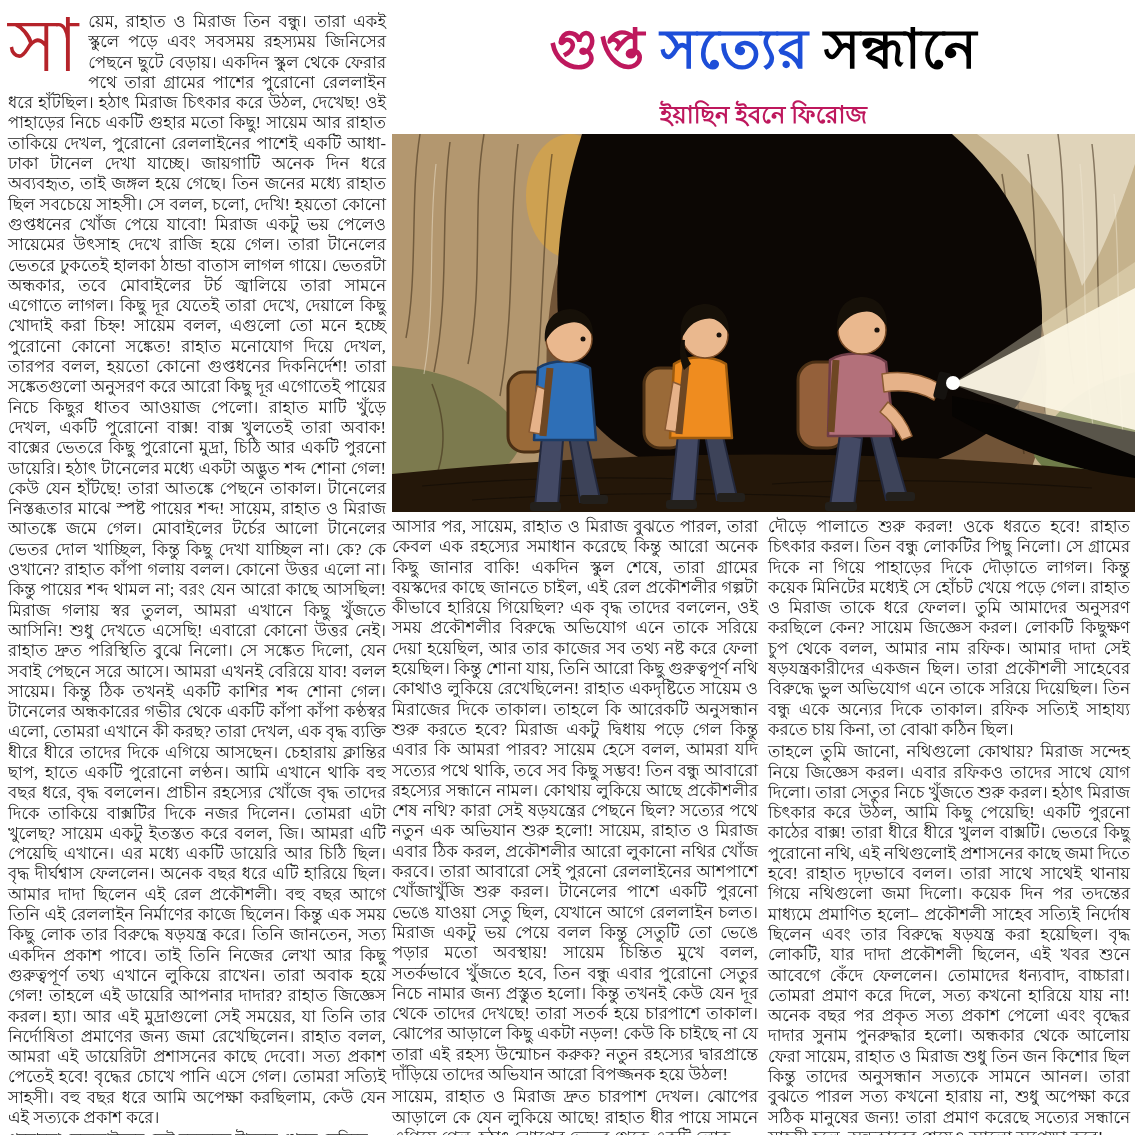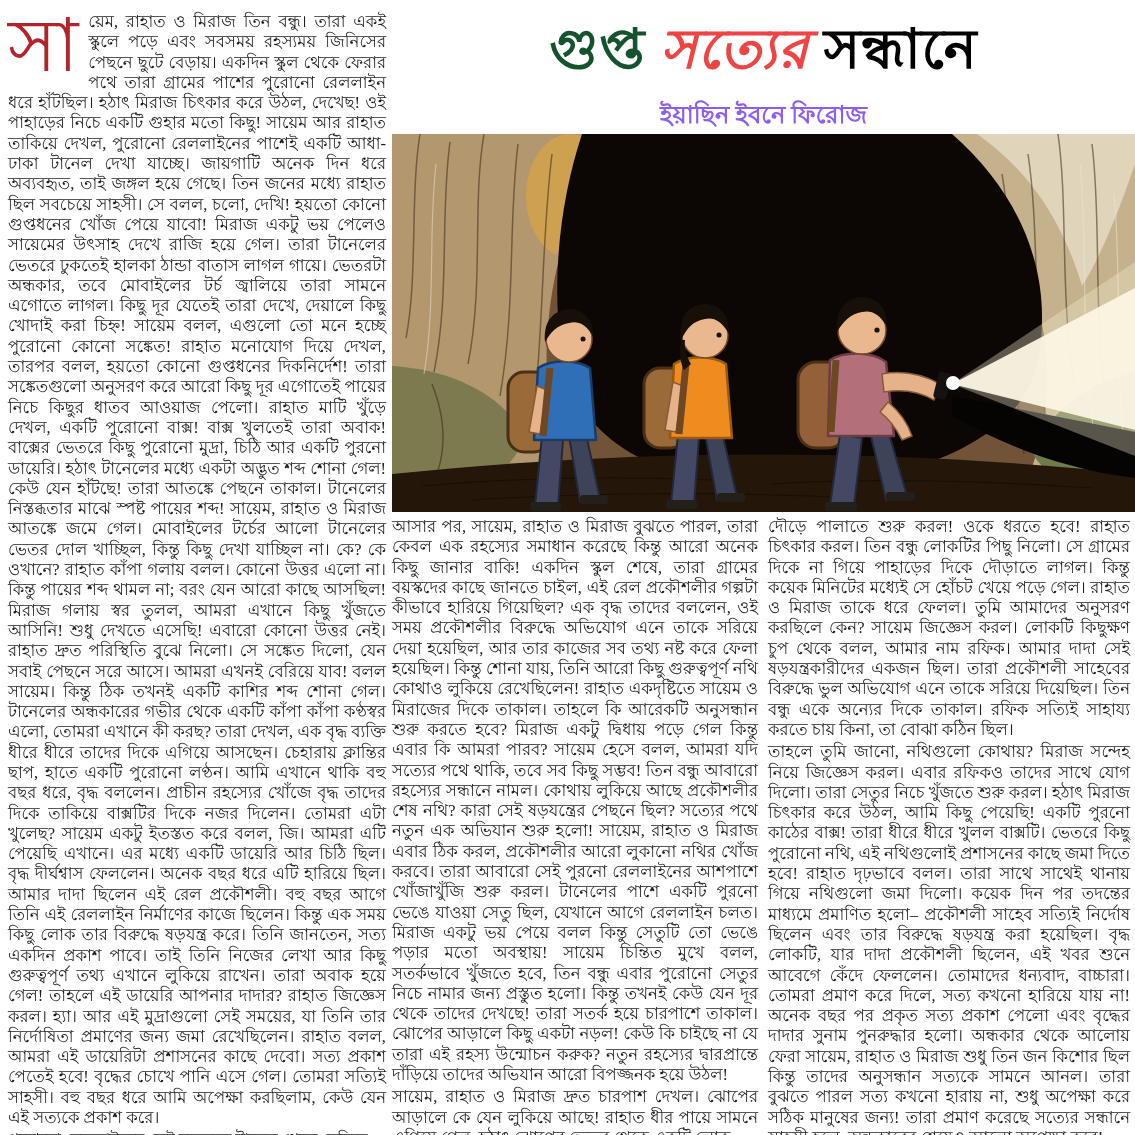--- a/index.html
+++ b/index.html
@@ -13,24 +13,24 @@
   .col-mid{left:392px;top:517px;width:366px;}
   .col-right{left:768px;top:517px;width:362px;}
   .col p{margin:0;}
   .col p + p{margin-top:2px;}
   .dropcap{
     float:left;font-size:74px;line-height:60px;padding:4px 10px 0 0;
     color:#b5232a;font-weight:500;
   }
   .header{position:absolute;left:392px;top:6px;width:743px;text-align:center;}
   .title{margin:0;font-size:55px;line-height:1.6;font-weight:700;letter-spacing:1px;white-space:nowrap;}
-  .title .t1{color:#14532d;}
-  .title .t2{color:#ef4444;font-style:italic;}
+  .title .t1{color:#be185d;}
+  .title .t2{color:#1d4ed8;}
   .title .t3{color:#000000;}
-  .byline{margin-top:2px;font-size:24px;font-weight:700;color:#8b5cf6;}
+  .byline{margin-top:2px;font-size:24px;font-weight:700;color:#be185d;}
   .illus{position:absolute;left:392px;top:134px;width:743px;height:378px;overflow:hidden;}
   .illus svg{display:block;width:100%;height:100%;}
 </style>
 </head>
 <body>
 
 <div class="page">
 
   <div class="col col-left bodytext">
     <p><span class="dropcap">সা</span><span>য়েম, রাহাত ও মিরাজ তিন বন্ধু। তারা একই স্কুলে পড়ে এবং সবসময় রহস্যময় জিনিসের পেছনে ছুটে বেড়ায়। একদিন স্কুল থেকে ফেরার পথে তারা গ্রামের পাশের পুরোনো রেললাইন ধরে হাঁটছিল। হঠাৎ মিরাজ চিৎকার করে উঠল, দেখেছ! ওই পাহাড়ের নিচে একটি গুহার মতো কিছু! সায়েম আর রাহাত তাকিয়ে দেখল, পুরোনো রেললাইনের পাশেই একটি আধা-ঢাকা টানেল দেখা যাচ্ছে। জায়গাটি অনেক দিন ধরে অব্যবহৃত, তাই জঙ্গল হয়ে গেছে। তিন জনের মধ্যে রাহাত ছিল সবচেয়ে সাহসী। সে বলল, চলো, দেখি! হয়তো কোনো গুপ্তধনের খোঁজ পেয়ে যাবো! মিরাজ একটু ভয় পেলেও সায়েমের উৎসাহ দেখে রাজি হয়ে গেল। তারা টানেলের ভেতরে ঢুকতেই হালকা ঠান্ডা বাতাস লাগল গায়ে। ভেতরটা অন্ধকার, তবে মোবাইলের টর্চ জ্বালিয়ে তারা সামনে এগোতে লাগল। কিছু দূর যেতেই তারা দেখে, দেয়ালে কিছু খোদাই করা চিহ্ন! সায়েম বলল, এগুলো তো মনে হচ্ছে পুরোনো কোনো সঙ্কেত! রাহাত মনোযোগ দিয়ে দেখল, তারপর বলল, হয়তো কোনো গুপ্তধনের দিকনির্দেশ! তারা সঙ্কেতগুলো অনুসরণ করে আরো কিছু দূর এগোতেই পায়ের নিচে কিছুর ধাতব আওয়াজ পেলো। রাহাত মাটি খুঁড়ে দেখল, একটি পুরোনো বাক্স! বাক্স খুলতেই তারা অবাক! বাক্সের ভেতরে কিছু পুরোনো মুদ্রা, চিঠি আর একটি পুরনো ডায়েরি। হঠাৎ টানেলের মধ্যে একটা অদ্ভুত শব্দ শোনা গেল! কেউ যেন হাঁটছে! তারা আতঙ্কে পেছনে তাকাল। টানেলের নিস্তব্ধতার মাঝে স্পষ্ট পায়ের শব্দ! সায়েম, রাহাত ও মিরাজ আতঙ্কে জমে গেল। মোবাইলের টর্চের আলো টানেলের ভেতর দোল খাচ্ছিল, কিন্তু কিছু দেখা যাচ্ছিল না। কে? কে ওখানে? রাহাত কাঁপা গলায় বলল। কোনো উত্তর এলো না। কিন্তু পায়ের শব্দ থামল না; বরং যেন আরো কাছে আসছিল! মিরাজ গলায় স্বর তুলল, আমরা এখানে কিছু খুঁজতে আসিনি! শুধু দেখতে এসেছি! এবারো কোনো উত্তর নেই। রাহাত দ্রুত পরিস্থিতি বুঝে নিলো। সে সঙ্কেত দিলো, যেন সবাই পেছনে সরে আসে। আমরা এখনই বেরিয়ে যাব! বলল সায়েম। কিন্তু ঠিক তখনই একটি কাশির শব্দ শোনা গেল। টানেলের অন্ধকারের গভীর থেকে একটি কাঁপা কাঁপা কণ্ঠস্বর এলো, তোমরা এখানে কী করছ? তারা দেখল, এক বৃদ্ধ ব্যক্তি ধীরে ধীরে তাদের দিকে এগিয়ে আসছেন। চেহারায় ক্লান্তির ছাপ, হাতে একটি পুরোনো লণ্ঠন। আমি এখানে থাকি বহু বছর ধরে, বৃদ্ধ বললেন। প্রাচীন রহস্যের খোঁজে বৃদ্ধ তাদের দিকে তাকিয়ে বাক্সটির দিকে নজর দিলেন। তোমরা এটা খুলেছ? সায়েম একটু ইতস্তত করে বলল, জি। আমরা এটি পেয়েছি এখানে। এর মধ্যে একটি ডায়েরি আর চিঠি ছিল। বৃদ্ধ দীর্ঘশ্বাস ফেললেন। অনেক বছর ধরে এটি হারিয়ে ছিল। আমার দাদা ছিলেন এই রেল প্রকৌশলী। বহু বছর আগে তিনি এই রেললাইন নির্মাণের কাজে ছিলেন। কিন্তু এক সময় কিছু লোক তার বিরুদ্ধে ষড়যন্ত্র করে। তিনি জানতেন, সত্য একদিন প্রকাশ পাবে। তাই তিনি নিজের লেখা আর কিছু গুরুত্বপূর্ণ তথ্য এখানে লুকিয়ে রাখেন। তারা অবাক হয়ে গেল! তাহলে এই ডায়েরি আপনার দাদার? রাহাত জিজ্ঞেস করল। হ্যা। আর এই মুদ্রাগুলো সেই সময়ের, যা তিনি তার নির্দোষিতা প্রমাণের জন্য জমা রেখেছিলেন। রাহাত বলল, আমরা এই ডায়েরিটা প্রশাসনের কাছে দেবো। সত্য প্রকাশ পেতেই হবে! বৃদ্ধের চোখে পানি এসে গেল। তোমরা সত্যিই সাহসী। বহু বছর ধরে আমি অপেক্ষা করছিলাম, কেউ যেন এই সত্যকে প্রকাশ করে।</span></p>

